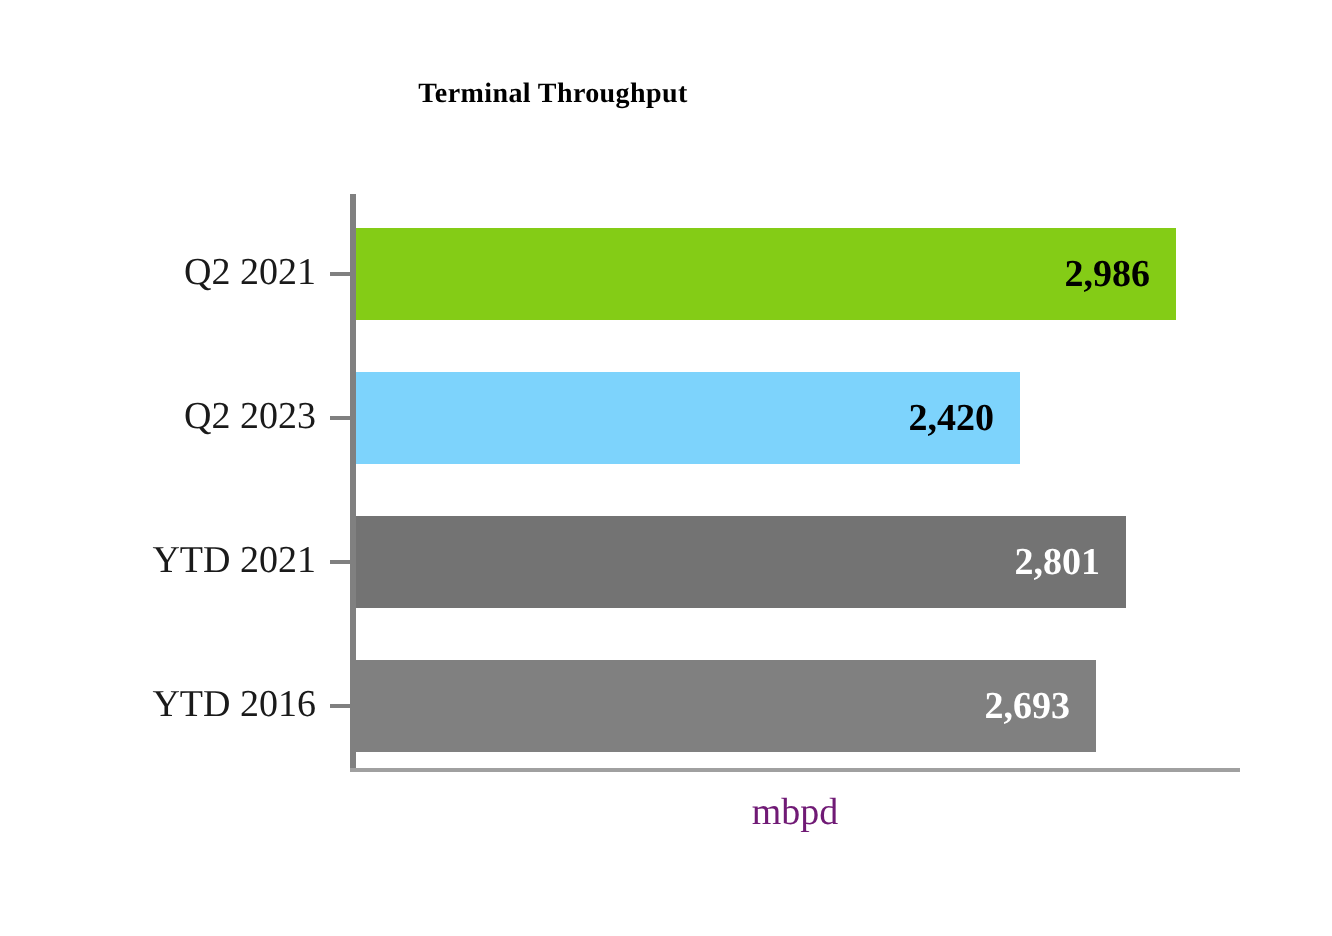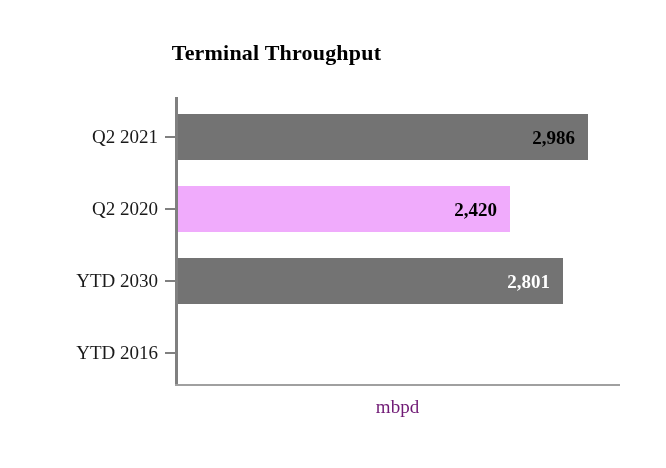--- a/index.html
+++ b/index.html
@@ -25,21 +25,21 @@
     background: #ffffff;
   }
 
   
   .chart-title {
     position: absolute;
     left: 0;
     top: 40px;
     width: 553px;
     text-align: center;
-    font-size: 22px;
+    font-size: 14px;
     font-weight: bold;
     color: #000000;
     letter-spacing: 0.2px;
     white-space: nowrap;
   }
 
   
   .plot {
     position: absolute;
     left: 0;
@@ -134,41 +134,44 @@
   <div class="chart-title">Terminal Throughput</div>
 
   <div class="plot">
 
     <div class="y-axis-line"></div>
     <div class="x-axis-line"></div>
 
     <div id="rows-host">
         <div class="cat-row" style="top: 114px;">
           <div class="cat-label">Q2 2021</div>
-          <div class="bar" style="width: 410px; background: #737373;">
+          <div class="bar" style="width: 410px; background: #84cc16;">
             <span class="bar-value" style="color: rgb(0, 0, 0);">2,986</span>
           </div>
         </div>
         <div class="tick" style="top: 136px;"></div>
         <div class="cat-row" style="top: 186px;">
-          <div class="cat-label">Q2 2020</div>
-          <div class="bar" style="width: 332px; background: #f0abfc;">
+          <div class="cat-label">Q2 2023</div>
+          <div class="bar" style="width: 332px; background: #7dd3fc;">
             <span class="bar-value" style="color: rgb(0, 0, 0);">2,420</span>
           </div>
         </div>
         <div class="tick" style="top: 208px;"></div>
         <div class="cat-row" style="top: 258px;">
-          <div class="cat-label">YTD 2030</div>
+          <div class="cat-label">YTD 2021</div>
           <div class="bar" style="width: 385px; background: #737373;">
             <span class="bar-value" style="color: rgb(255, 255, 255);">2,801</span>
           </div>
         </div>
         <div class="tick" style="top: 280px;"></div>
         <div class="cat-row" style="top: 330px;">
           <div class="cat-label">YTD 2016</div>
+          <div class="bar" style="width: 370px; background: rgb(128, 128, 128);">
+            <span class="bar-value" style="color: rgb(255, 255, 255);">2,693</span>
+          </div>
         </div>
         <div class="tick" style="top: 352px;"></div>
       </div>
 
   </div>
 
   <div class="x-axis-title">mbpd</div>
 
 </div>
 

